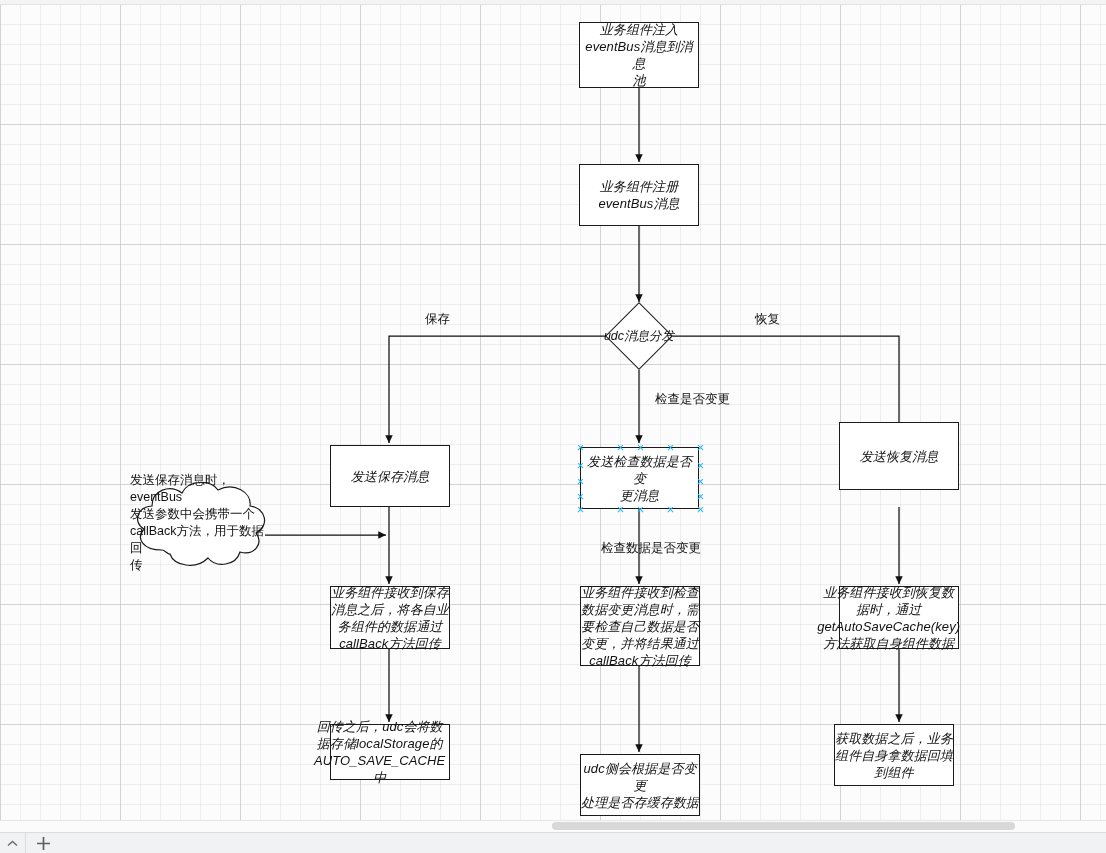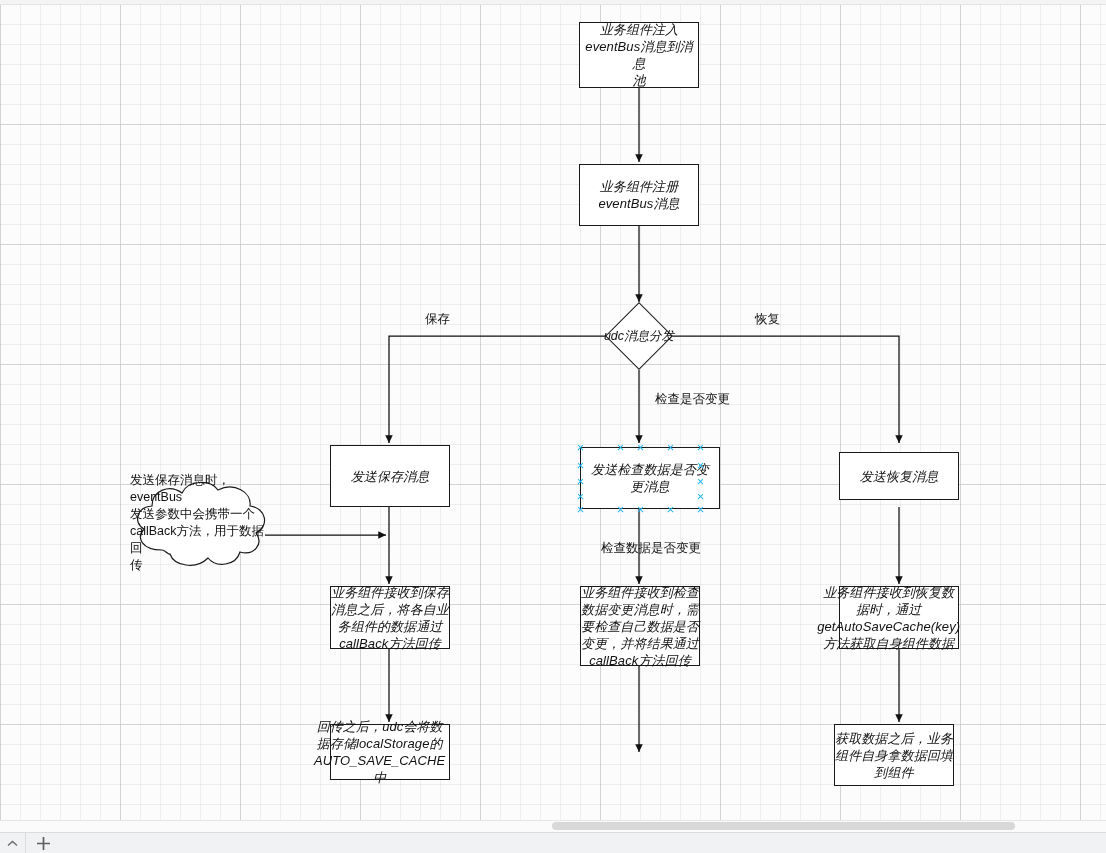--- a/index.html
+++ b/index.html
@@ -190,26 +190,26 @@
       <span>检查是否变更</span>
     </div>
     <div class="edge-label" style="left:601px;top:540px;">
       <span>检查数据是否变更</span>
     </div>
 
     <div class="node" style="left:330px;top:445px;width:120px;height:62px;">
       <span class="txt">发送保存消息</span>
     </div>
 
-    <div class="node" style="left:580px;top:447px;width:140px;height:62px;">
+    <div class="node" style="left:580px;top:447px;width:119px;height:62px;">
       <span class="txt">发送检查数据是否变
 更消息</span>
     </div>
 
-    <div class="node" style="left:839px;top:452px;width:120px;height:48px;">
+    <div class="node" style="left:839px;top:422px;width:120px;height:68px;">
       <span class="txt">发送恢复消息</span>
     </div>
 
     <div class="node" style="left:330px;top:586px;width:120px;height:63px;">
       <span class="txt">业务组件接收到保存
 消息之后，将各自业
 务组件的数据通过
 callBack方法回传</span>
     </div>
 
@@ -228,20 +228,24 @@
 方法获取自身组件数据</span>
     </div>
 
     <div class="node overflow" style="left:330px;top:724px;width:120px;height:56px;">
       <span class="txt">回传之后，udc会将数
 据存储localStorage的
 AUTO_SAVE_CACHE
 中</span>
     </div>
 
+    <div class="node" style="left:580px;top:754px;width:120px;height:62px;">
+      <span class="txt">udc侧会根据是否变更
+处理是否存缓存数据</span>
+    </div>
 
     <div class="node" style="left:814px;top:724px;width:120px;height:62px;margin-left:20px;">
       <span class="txt">获取数据之后，业务
 组件自身拿数据回填
 到组件</span>
     </div>
 
     <div class="sel" style="left:580px;top:447px;width:120px;height:62px;">
       <div class="handle" style="left:0px;top:0px;"></div>
       <div class="handle" style="left:40px;top:0px;"></div>

